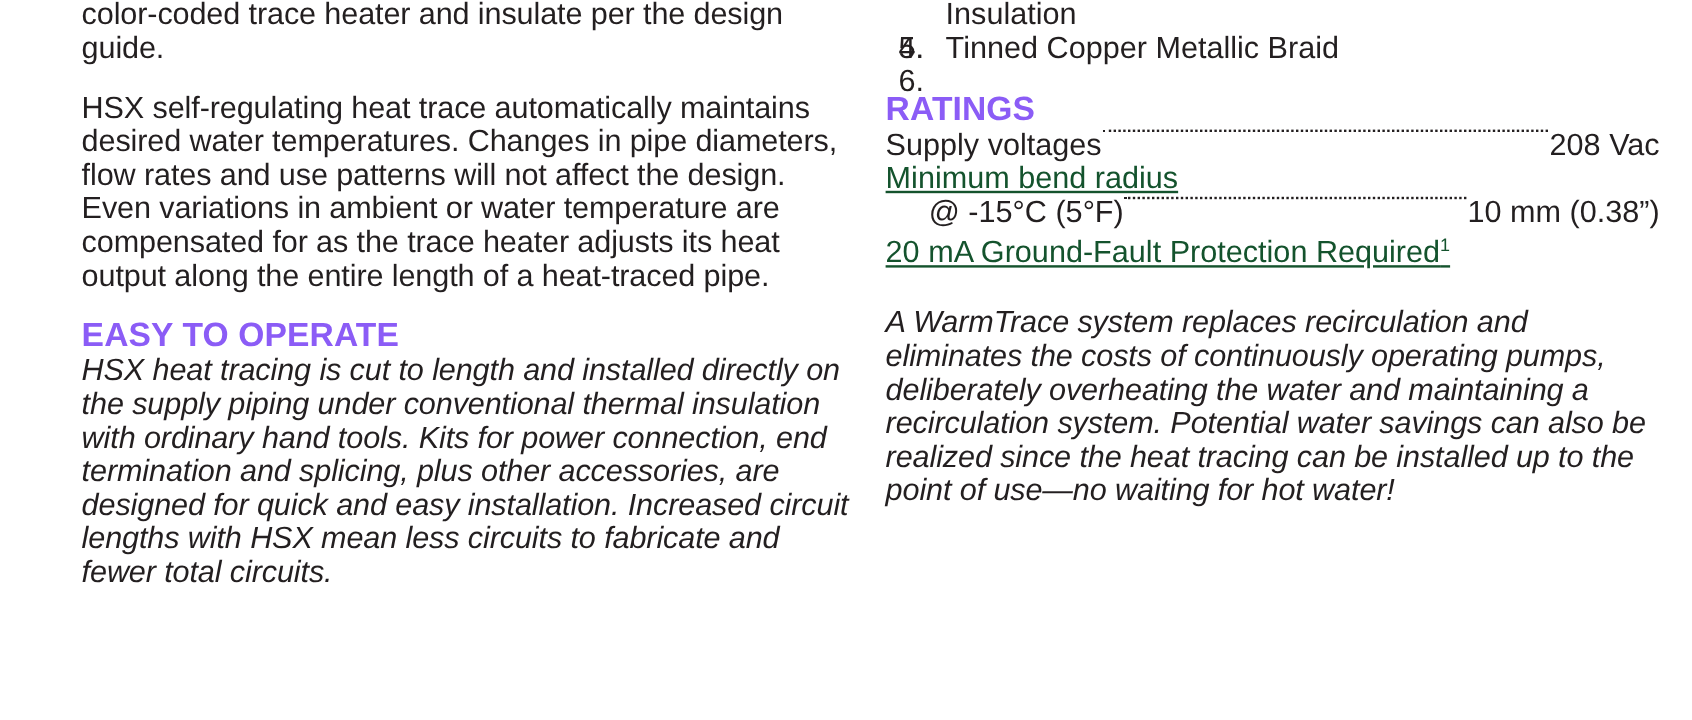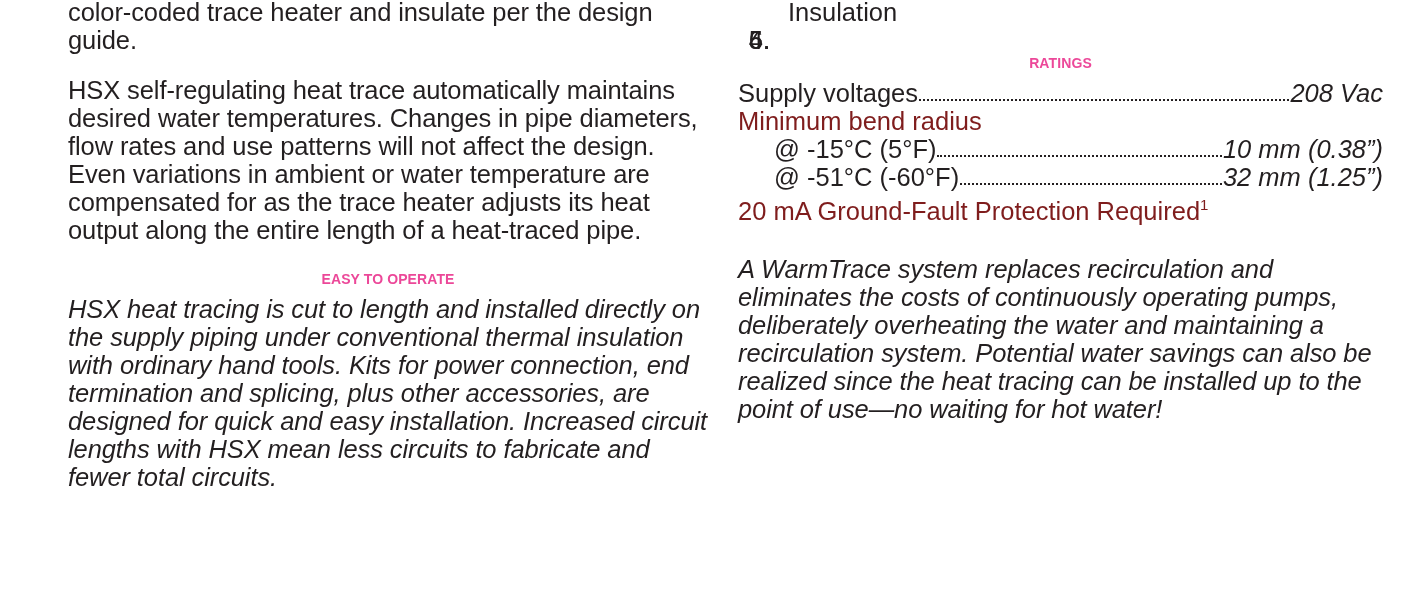--- a/index.html
+++ b/index.html
@@ -31,27 +31,26 @@
   .body-text {
     font-size: 25.5px;
     line-height: 28px;
     color: #231f20;
     letter-spacing: -0.1px;
   }
   p.body-text { margin: 0 0 22px 0; }
   p.body-text.tight { margin-bottom: 0; font-style: italic; }
 
   .heading {
-    font-size: 14px;
+    font-size: 28px;
     font-weight: bold;
-    color: #ec4899;
+    color: #8b5cf6;
     letter-spacing: 0.1px;
     margin: 0 0 3px 0;
     line-height: 26px;
-    text-align: center;
   }
 
   .clip-top {
     
     margin-top: -30px;
   }
 
   
   ol.numbered {
     list-style: none;
@@ -69,40 +68,40 @@
     position: absolute;
     left: 2px;
     width: 30px;
     text-align: right;
     color: #231f20;
   }
 
   
   .rating-row {
     display: flex;
-    align-items: flex-end;
     font-size: 25.5px;
     line-height: 28px;
     color: #231f20;
     white-space: nowrap;
   }
   .rating-row .label { flex: 0 0 auto; }
   .rating-row .leader {
     flex: 1 1 auto;
     overflow: hidden;
     margin: 0 1px 6px 1px;
     border-bottom: 2px dotted #231f20;
     height: 1px;
   }
-  .rating-row .value { flex: 0 0 auto; font-style: italic; }
+  .rating-row .value { flex: 0 0 auto; }
   .rating-row.indent { padding-left: 36px; }
   .plain-row {
     font-size: 25.5px;
     line-height: 28px;
-    color: #7f1d1d;
+    color: #14532d;
+    text-decoration: underline;
   }
   .sup {
     font-size: 15px;
     vertical-align: super;
   }
   .spacer-md { height: 24px; }
   .spacer-lg { height: 30px; }
 </style>
 </head>
 <body>
@@ -125,20 +124,21 @@
       <ol class="numbered">
         <li>
           
           <span>E-Beam Cross-Linked Polyolefin Primary Dielectric Insulation</span>
         </li>
         <li>
           <span class="num">4.</span>
         </li>
         <li>
           <span class="num">5.</span>
+          <span>Tinned Copper Metallic Braid</span>
         </li>
         <li>
           <span class="num">6.</span>
         </li>
       </ol>
     </div>
 
     <div class="spacer-md"></div>
 
     <h2 class="heading">RATINGS</h2>
@@ -150,25 +150,20 @@
     </div>
 
     <div class="plain-row">Minimum bend radius</div>
 
     <div class="rating-row indent">
       <span class="label">@ -15°C (5°F)</span>
       <span class="leader"></span>
       <span class="value">10 mm (0.38”)</span>
     </div>
 
-    <div class="rating-row indent">
-      <span class="label">@ -51°C (-60°F)</span>
-      <span class="leader"></span>
-      <span class="value">32 mm (1.25”)</span>
-    </div>
 
     <div class="plain-row">
       <span>20 mA Ground-Fault Protection Required</span><span class="sup">1</span>
     </div>
 
     <div class="spacer-lg"></div>
 
     <p class="body-text tight">A WarmTrace system replaces recirculation and eliminates the costs of continuously operating pumps, deliberately overheating the water and maintaining a recirculation system. Potential water savings can also be realized since the heat tracing can be installed up to the point of use—no waiting for hot water!</p>
   </div>
 

